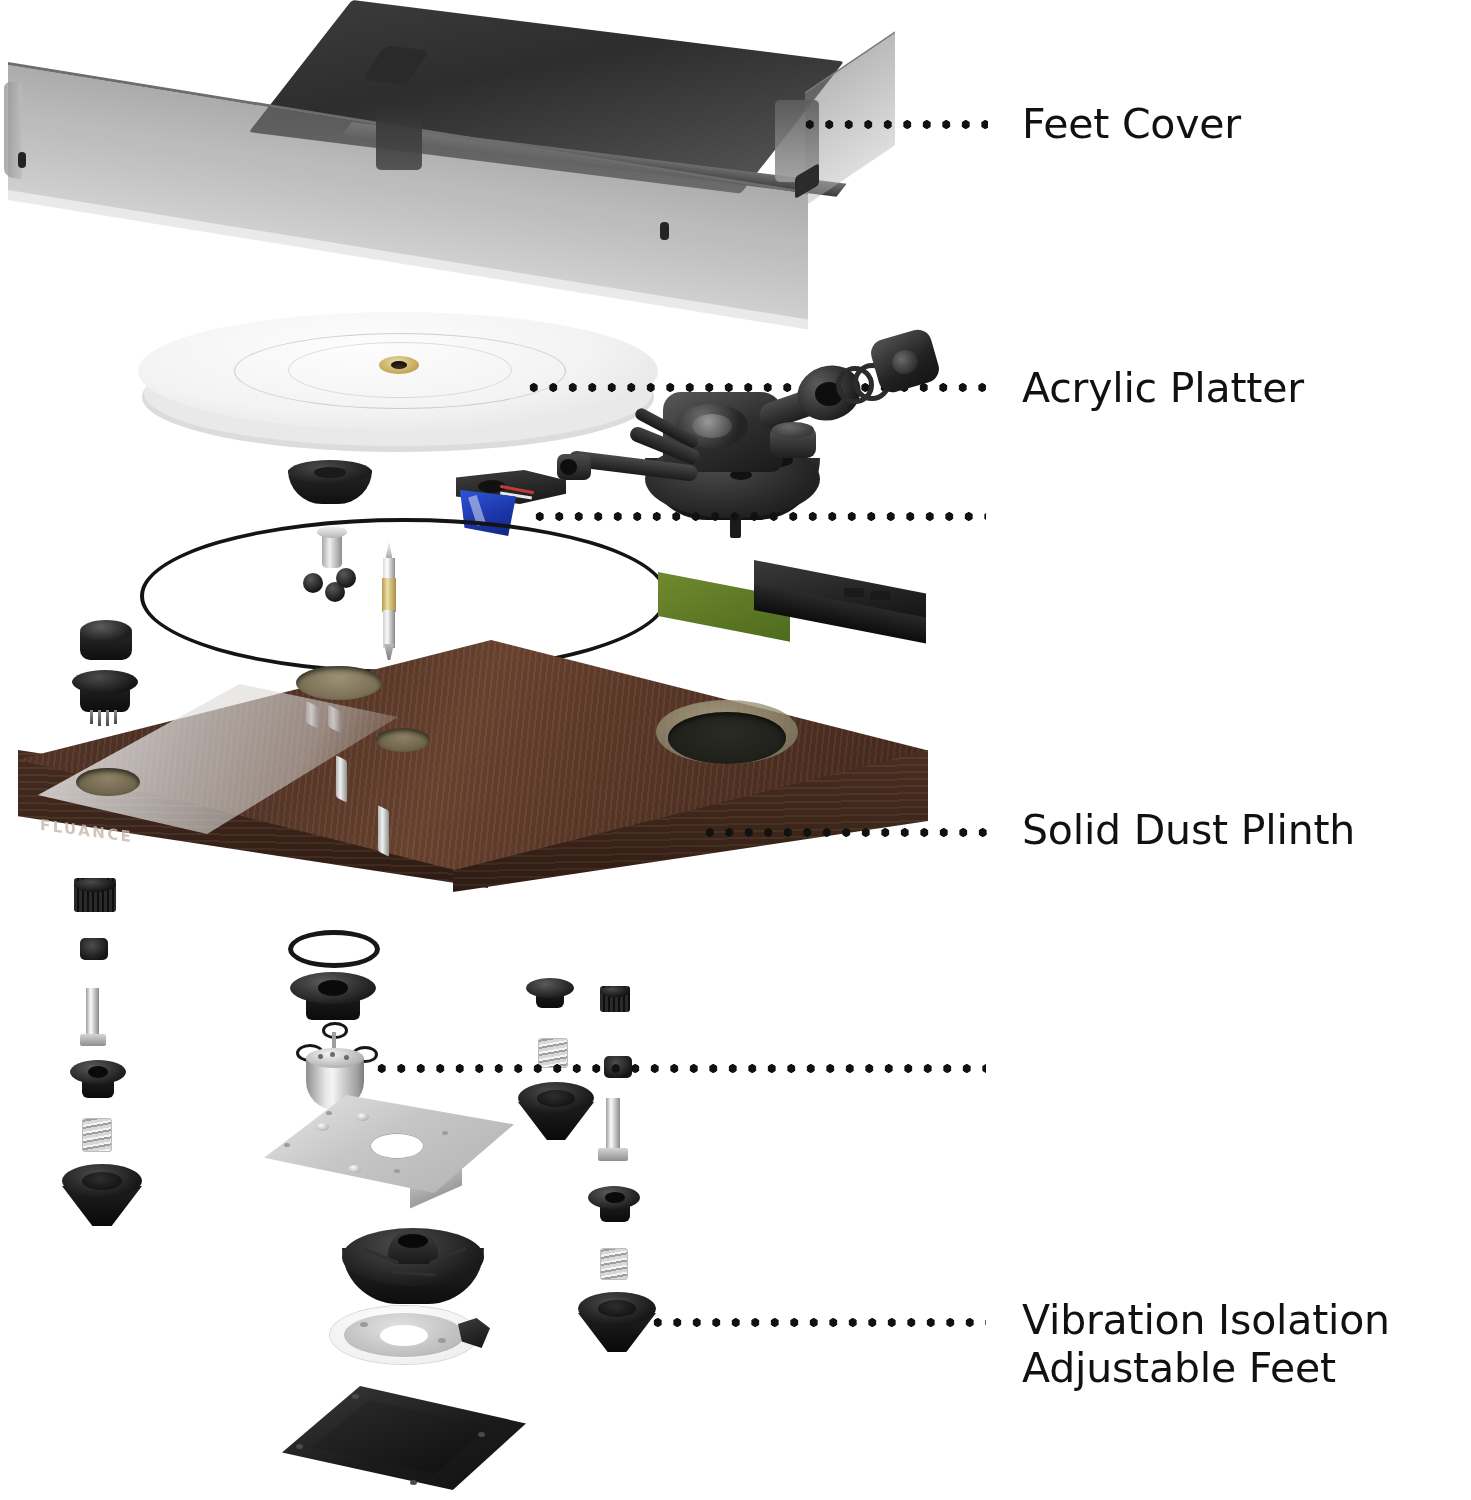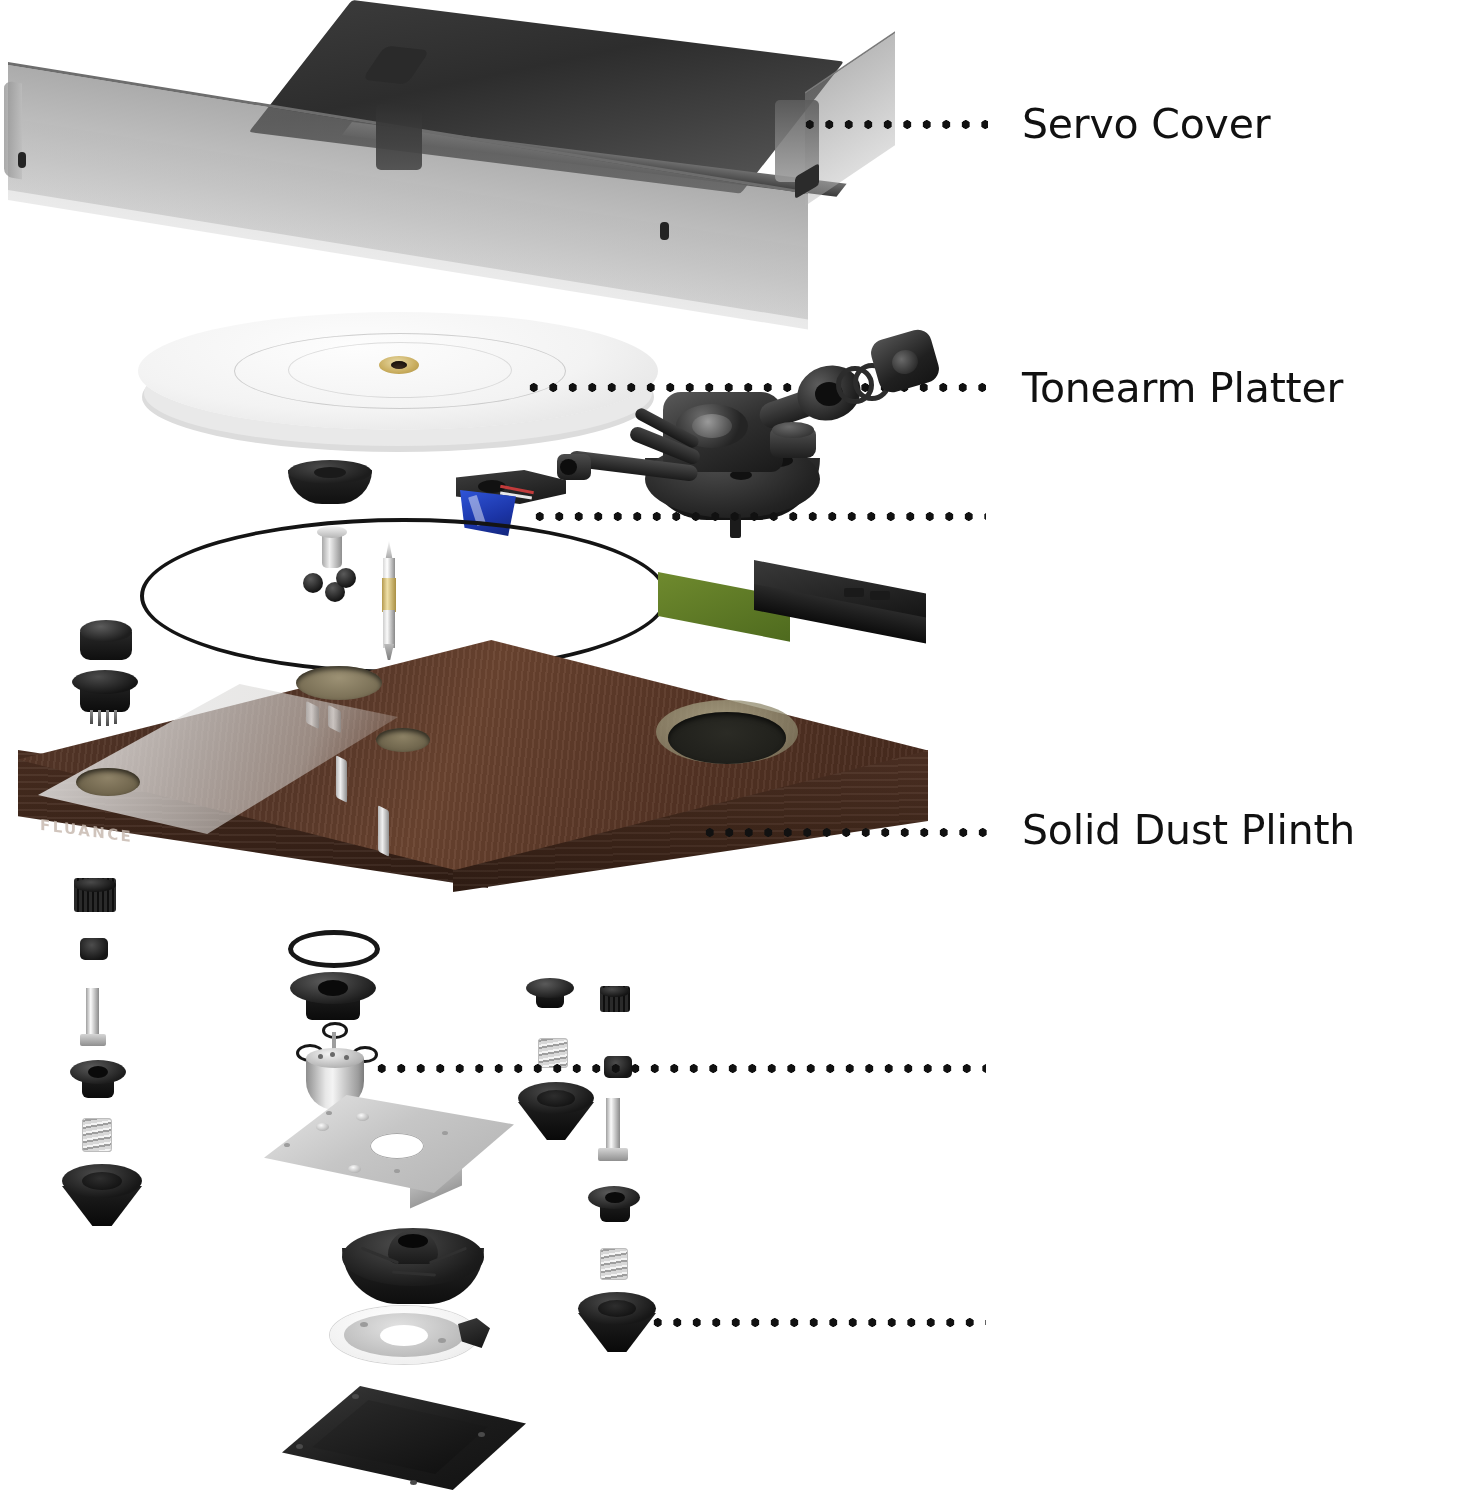--- a/index.html
+++ b/index.html
@@ -304,38 +304,38 @@
     <div class="dc-right"></div>
     <div class="dc-leftcap"></div>
     <div class="dc-hinge dc-hingeL"></div>
     <div class="dc-hinge dc-hingeR"></div>
     <div class="dc-foot dc-footR"></div>
     <div class="dc-foot dc-pinL"></div>
     <div class="dc-foot dc-pinB"></div>
   </div>
 
   <div class="leader" style="left:800px;top:120px;width:188px;"></div>
-  <div class="callout" style="top:100px;">Servo Cover</div>
+  <div class="callout" style="top:100px;">Feet Cover</div>
 
   <div id="platter">
     <div class="pl-side"></div>
     <div class="pl-body"></div>
     <div class="pl-ring"></div>
     <div class="pl-ring2"></div>
     <div class="pl-hub"></div>
     <div class="pl-hole"></div>
     <div class="pl-cap">
       <div class="pl-cap-b"></div>
       <div class="pl-cap-t"></div>
       <div class="pl-cap-i"></div>
     </div>
   </div>
 
   <div class="leader" style="left:524px;top:383px;width:462px;"></div>
-  <div class="callout" style="top:364px;">Tonearm Platter</div>
+  <div class="callout" style="top:364px;">Acrylic Platter</div>
 
   <div id="tonearm">
     <div class="ta-base-s"></div>
     <div class="ta-base"></div>
     <div class="ta-hole1"></div>
     <div class="ta-hole2"></div>
     <div class="ta-pin"></div>
     <div class="ta-pillar"></div>
     <div class="ta-gimbal"></div>
     <div class="ta-gimbal-i"></div>
@@ -544,14 +544,16 @@
     <div class="tr-i"></div>
     <div class="tr-d" style="left:70px;top:8px;"></div>
     <div class="tr-d" style="left:196px;top:46px;"></div>
     <div class="tr-d" style="left:128px;top:94px;"></div>
     <div class="tr-d" style="left:14px;top:58px;"></div>
   </div>
 
   <div class="leader" style="left:372px;top:1064px;width:614px;"></div>
 
   <div class="leader" style="left:648px;top:1318px;width:338px;"></div>
+  <div class="callout" style="top:1296px;">Vibration Isolation
+Adjustable Feet</div>
 
 </div>
 
 </body></html>

